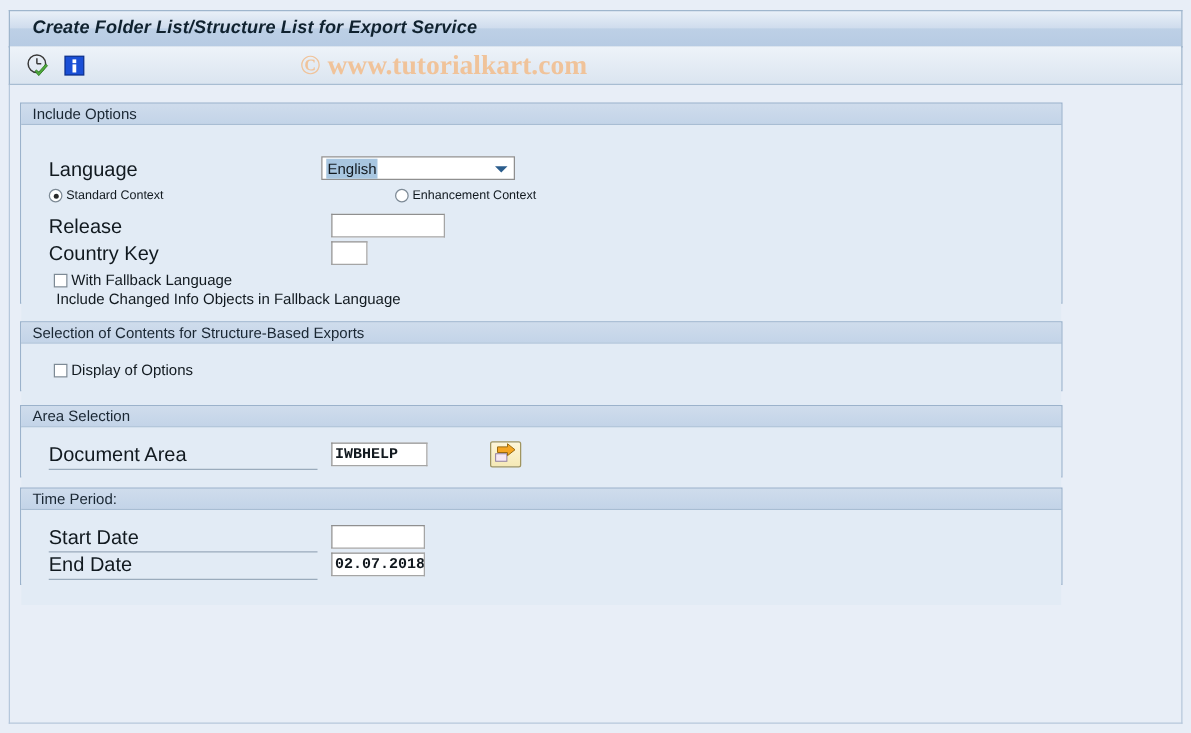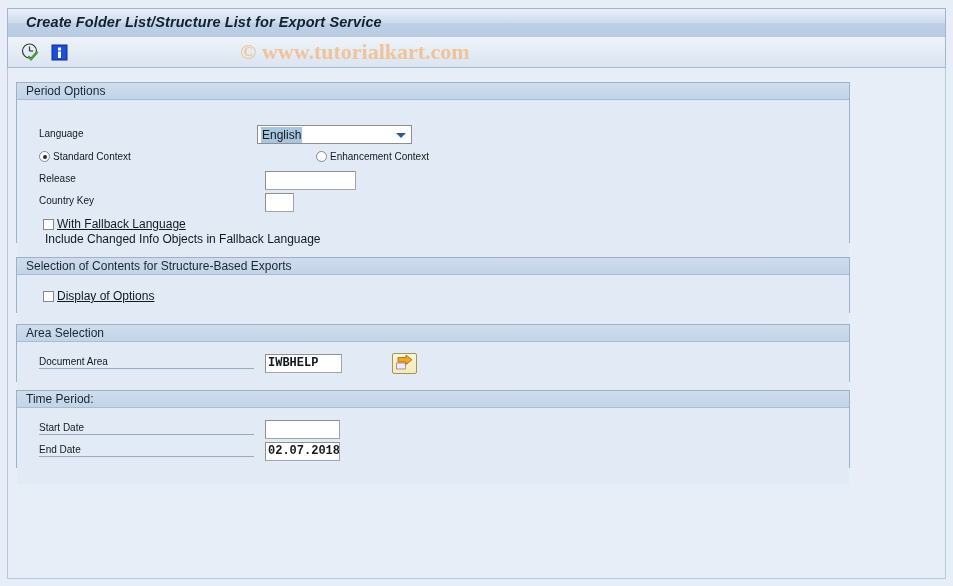--- a/index.html
+++ b/index.html
@@ -125,21 +125,21 @@
   }
   .group-body {
     position: relative;
     background: #e2ebf5;
     height: 100%;
   }
 
   
   .field-label {
     position: absolute;
-    font-size: 10px;
+    font-size: 16px;
     color: #11191f;
     white-space: nowrap;
   }
   .field-label.underlined {
     border-bottom: 1px solid #9aabbc;
     padding-bottom: 1px;
   }
 
   .text-input {
     position: absolute;
@@ -190,21 +190,20 @@
     border-top: 5px solid #2b5d8c;
   }
 
   
   .checkbox-row {
     position: absolute;
     display: flex;
     align-items: center;
     cursor: pointer;
     white-space: nowrap;
-    text-decoration: underline;
   }
   .cb-box {
     width: 11px;
     height: 11px;
     background: #ffffff;
     border: 1px solid #7d8a96;
     box-sizing: border-box;
     margin-right: 3px;
     flex: 0 0 auto;
   }
@@ -293,21 +292,21 @@
       </svg>
     </div>
   </div>
 
   <div id="watermark">© www.tutorialkart.com</div>
 
   <div id="content">
 
     <div class="group" id="group-context-options" style="top:14px; height:161px;">
       <div class="group-header">
-        <span class="group-header-label">Period Options</span>
+        <span class="group-header-label">Include Options</span>
       </div>
       <div class="group-body">
 
         <span class="field-label" style="left:22px; top:28px;">Language</span>
         <div class="combo" style="left:240px; top:25px; width:155px;">
           <span class="combo-value">English</span>
           <span class="combo-arrow"></span>
         </div>
 
         <div class="radio-row" style="left:22px; top:51px;">

